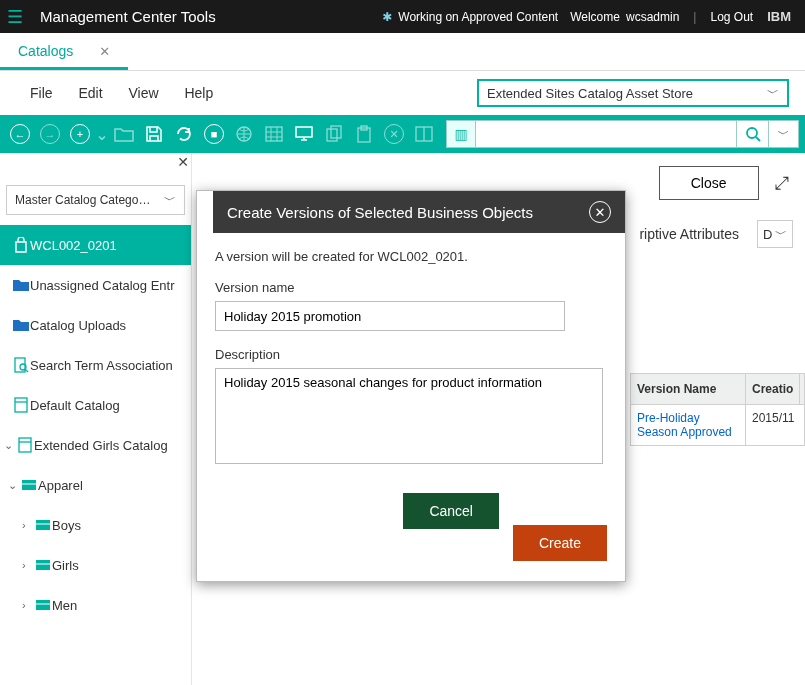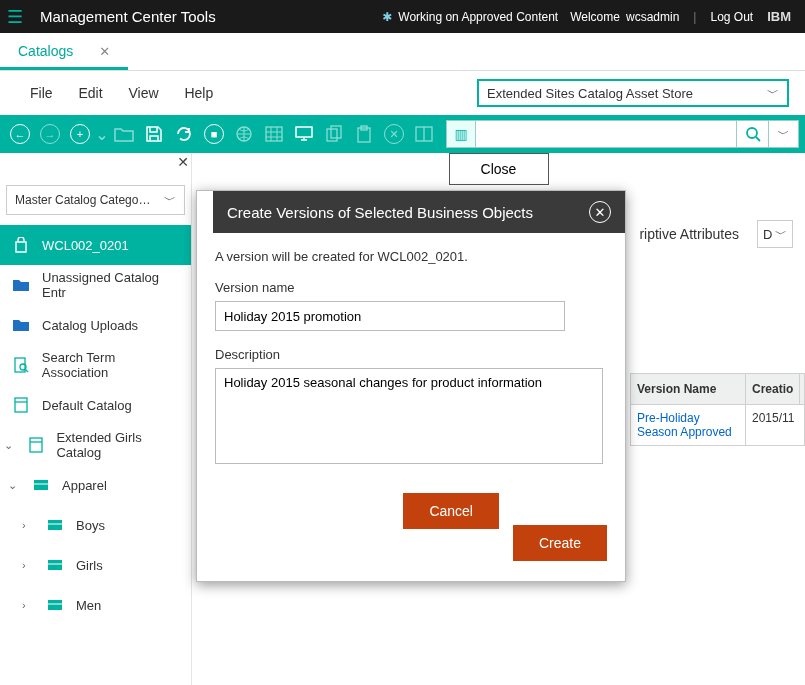--- a/index.html
+++ b/index.html
@@ -37,32 +37,32 @@
   .search-input { flex:1; border:1px solid #9cccc6; border-left:none; background:#fff;}
   .search-btn { width:32px; border:1px solid #9cccc6; border-left:none; background:#fff; display:flex; align-items:center; justify-content:center; color:#00b3a1;}
   .search-dd { width:30px; border:1px solid #9cccc6; border-left:none; background:#fff; display:flex; align-items:center; justify-content:center; color:#555;}
 
   
   .main { display:flex; height: calc(685px - 33px - 38px - 44px - 38px); }
   .sidebar { width: 192px; border-right:1px solid #e5e5e5; position:relative; overflow:hidden;}
   .side-close { position:absolute; top:1px; right:2px; color:#444; font-size:14px; cursor:pointer;}
   .side-dd { margin:32px 6px 10px 6px; height:30px; border:1px solid #ccc; display:flex; align-items:center; justify-content:space-between; padding:0 8px; font-size:12px; color:#333; cursor:pointer;}
   .tree { font-size:13px; color:#333;}
-  .titem { height:40px; display:flex; align-items:center; padding:0 8px 0 12px; gap:12px; cursor:pointer; border-bottom:0px;}
+  .titem { height:40px; display:flex; align-items:center; padding:0 8px 0 12px; gap:0; cursor:pointer; border-bottom:0px;}
   .titem.active { background:#00b3a1; color:#fff;}
   .titem .ticon2 { width:18px; height:18px; display:flex; align-items:center; justify-content:center;}
   .titem.child { padding-left:22px;}
   .titem.child2 { padding-left:34px;}
   .titem .arrow { width:12px; color:#666; font-size:11px;}
   .titem.active .arrow, .titem.active .ticon2 svg { color:#fff;}
   .folder { fill:#1f70c1;}
   .catIcon { fill:#00b3a1;}
 
   .content { flex:1; position:relative; padding:0; overflow:hidden;}
-  .content-top { height:60px; display:flex; align-items:center; justify-content:flex-end; padding:0 16px; gap:7px;flex-direction:column;}
+  .content-top { height:60px; display:flex; align-items:center; justify-content:flex-end; padding:0 16px; gap:16px;}
   .close-btn { width:100px; height:34px; border:1px solid #555; background:#fff; display:flex; align-items:center; justify-content:center; font-size:14px; cursor:pointer;}
   .expand-icon { font-size:18px; color:#333; cursor:pointer;}
   .attr-row { height:42px; display:flex; align-items:center; justify-content:flex-end; padding-right:12px; font-size:14px; color:#333; gap:18px;}
   .attr-dd { width:36px; height:28px; border:1px solid #ccc; display:flex; align-items:center; justify-content:space-between; padding:0 5px; font-size:13px;}
 
   .version-table { position:absolute; right:0; top:220px; width:175px;}
   .vthead { display:flex; background:#eef0f0; border:1px solid #d0d0d0; font-size:12px; font-weight:bold; color:#333;}
   .vthead div { padding:8px 6px; border-right:1px solid #d0d0d0;}
   .vthead div:first-child { width:115px;}
   .vrow { display:flex; border:1px solid #d0d0d0; border-top:none; font-size:12px; color:#333; background:#fff;}
@@ -73,21 +73,21 @@
   .modal { position:absolute; left:196px; top:190px; width:430px; background:#fff; box-shadow:0 3px 12px rgba(0,0,0,0.4); border:1px solid #bbb;}
   .modal-head { background:#3a3a3a; color:#fff; height:42px; display:flex; align-items:center; justify-content:space-between; padding:0 14px; font-size:15px;margin-left:16px;}
   .modal-close { width:22px; height:22px; border:1.5px solid #fff; border-radius:50%; display:flex; align-items:center; justify-content:center; font-size:13px; cursor:pointer;}
   .modal-body { padding:16px 18px 10px 18px; font-size:13px; color:#333;}
   .modal-body p { margin-bottom:16px;}
   .modal-body label { display:block; margin-bottom:6px;}
   .modal-body input[type=text] { width:350px; height:30px; border:1px solid #bbb; padding:0 8px; font-size:13px; margin-bottom:16px;}
   .modal-body textarea { width:388px; height:96px; border:1px solid #bbb; padding:6px 8px; font-size:13px; resize:none;}
   .modal-foot { display:flex; justify-content:flex-end; gap:14px; padding:16px 18px 20px 18px;}
   .btn { height:36px; padding:0 26px; display:flex; align-items:center; justify-content:center; font-size:14px; border:none; cursor:pointer; color:#fff;}
-  .btn.cancel { background:#c2410c;}
+  .btn.cancel { background:#14532d;}
   .btn.create { background:#c2410c;margin-top:32px;}
 
   
   .circ { width:20px; height:20px; border:1.5px solid #fff; border-radius:50%; display:flex; align-items:center; justify-content:center; font-size:11px;}
 </style>
 </head>
 <body>
 
 <div class="topbar">
   <div class="hamburger">☰</div>

